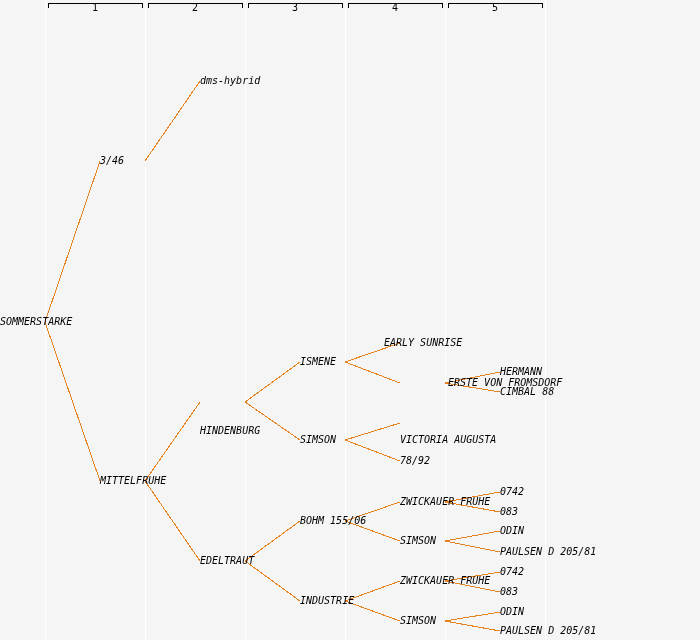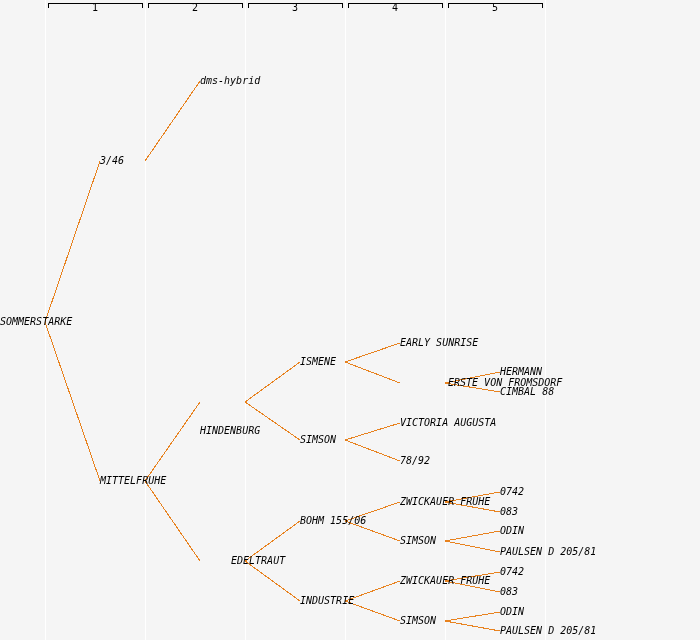--- a/index.html
+++ b/index.html
@@ -99,28 +99,28 @@
       <div class="ruler-num" style="left: 348px; width: 94px;">4</div>
       <div class="ruler-num" style="left: 448px; width: 94px;">5</div>
     </div>
   <div class="layer">
       <div class="node-label" style="left: 0px; top: 322px; color: rgb(0, 0, 0);">SOMMERSTARKE</div>
       <div class="node-label" style="left: 100px; top: 161px; color: rgb(0, 0, 0);">3/46</div>
       <div class="node-label" style="left: 200px; top: 81px; color: rgb(0, 0, 0);">dms-hybrid</div>
       <div class="node-label" style="left: 100px; top: 481px; color: rgb(0, 0, 0); text-align: right;">MITTELFRUHE</div>
       <div class="node-label" style="left: 200px; top: 402px; color: rgb(0, 0, 0); margin-top: 29px;">HINDENBURG</div>
       <div class="node-label" style="left: 300px; top: 362px; color: rgb(0, 0, 0);">ISMENE</div>
-      <div class="node-label" style="left: 400px; top: 343px; color: rgb(0, 0, 0); text-align: center;">EARLY SUNRISE</div>
+      <div class="node-label" style="left: 384px; top: 343px; color: rgb(0, 0, 0); text-align: center;">EARLY SUNRISE</div>
       <div class="node-label" style="left: 400px; top: 383px; color: rgb(0, 0, 0); margin-left: 48px;">ERSTE VON FROMSDORF</div>
       <div class="node-label" style="left: 500px; top: 372px; color: rgb(0, 0, 0);">HERMANN</div>
       <div class="node-label" style="left: 500px; top: 392px; color: rgb(0, 0, 0);">CIMBAL 88</div>
       <div class="node-label" style="left: 300px; top: 440px; color: rgb(0, 0, 0);">SIMSON</div>
-      <div class="node-label" style="left: 400px; top: 423px; color: rgb(0, 0, 0);">VICTORIA AUGUSTA</div>
+      <div class="node-label" style="left: 400px; top: 440px; color: rgb(0, 0, 0);">VICTORIA AUGUSTA</div>
       <div class="node-label" style="left: 400px; top: 461px; color: rgb(0, 0, 0);">78/92</div>
-      <div class="node-label" style="left: 200px; top: 561px; color: rgb(0, 0, 0); margin-left: 31px;">EDELTRAUT</div>
+      <div class="node-label" style="left: 200px; top: 561px; color: rgb(0, 0, 0);">EDELTRAUT</div>
       <div class="node-label" style="left: 300px; top: 521px; color: rgb(0, 0, 0);">BOHM 155/06</div>
       <div class="node-label" style="left: 400px; top: 502px; color: rgb(0, 0, 0);">ZWICKAUER FRUHE</div>
       <div class="node-label" style="left: 500px; top: 492px; color: rgb(0, 0, 0);">0742</div>
       <div class="node-label" style="left: 500px; top: 512px; color: rgb(0, 0, 0);">083</div>
       <div class="node-label" style="left: 400px; top: 541px; color: rgb(0, 0, 0);">SIMSON</div>
       <div class="node-label" style="left: 500px; top: 531px; color: rgb(0, 0, 0);">ODIN</div>
       <div class="node-label" style="left: 500px; top: 552px; color: rgb(0, 0, 0);">PAULSEN D 205/81</div>
       <div class="node-label" style="left: 300px; top: 601px; color: rgb(0, 0, 0);">INDUSTRIE</div>
       <div class="node-label" style="left: 400px; top: 581px; color: rgb(0, 0, 0);">ZWICKAUER FRUHE</div>
       <div class="node-label" style="left: 500px; top: 572px; color: rgb(0, 0, 0);">0742</div>

